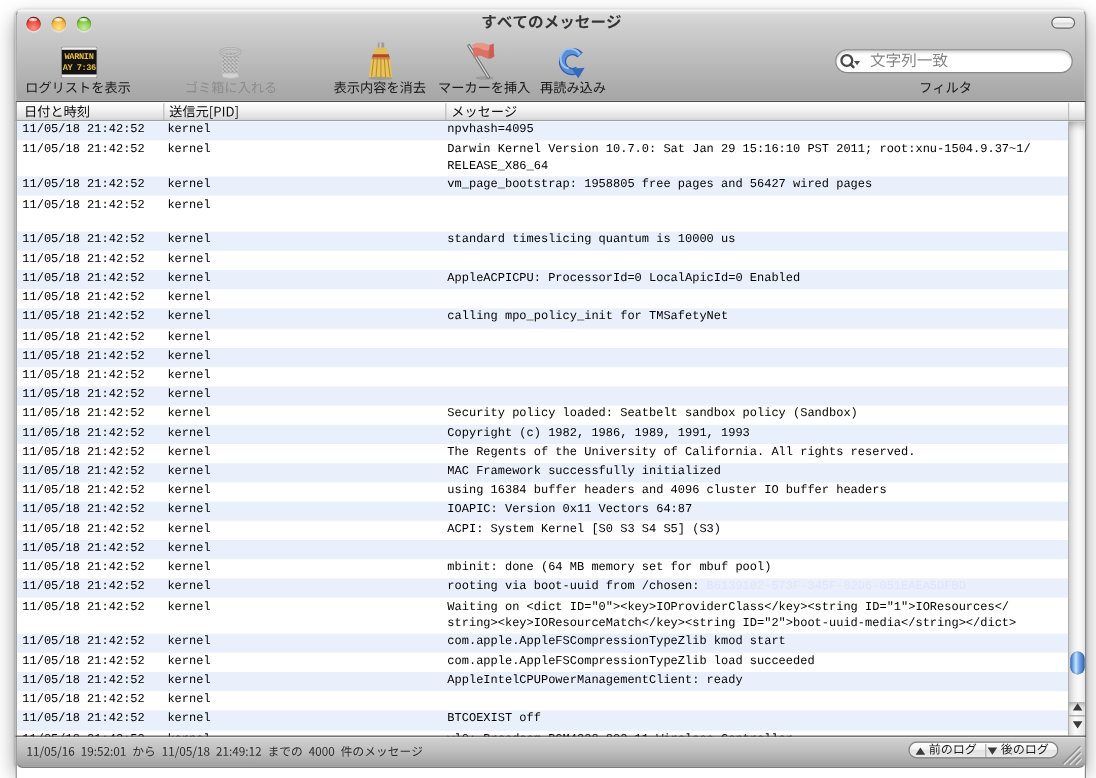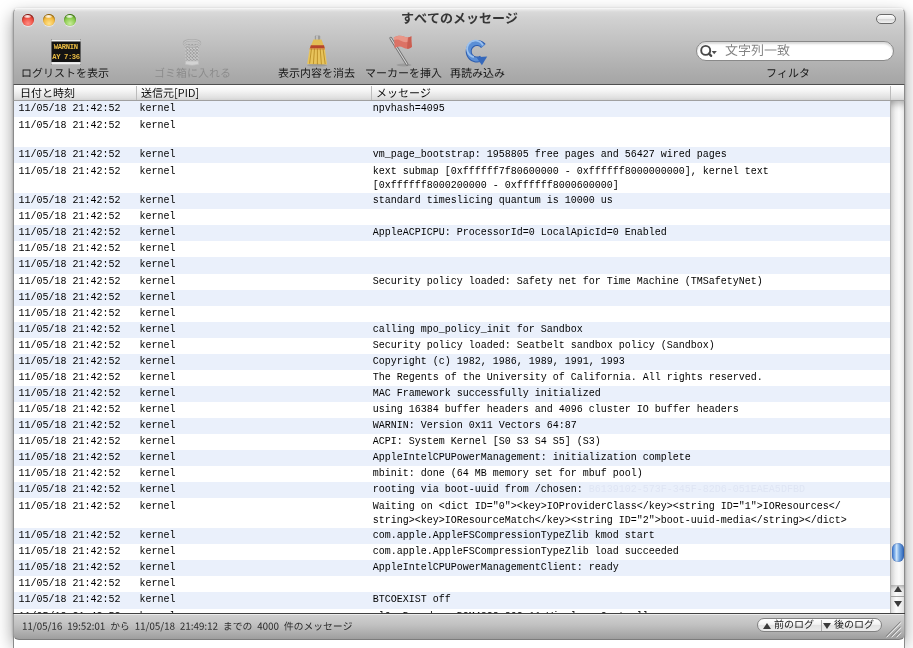--- a/index.html
+++ b/index.html
@@ -196,31 +196,31 @@
  <div id="body">
   <div id="rows">
         <div class="row s">
           <span class="c1">11/05/18 21:42:52</span>
           <span class="c2">kernel</span>
           <span class="c3">npvhash=4095</span>
         </div>
 <div class="row d">
           <span class="c1">11/05/18 21:42:52</span>
           <span class="c2">kernel</span>
+          <span class="c3">Darwin Kernel Version 10.7.0: Sat Jan 29 15:16:10 PST 2011; root:xnu-1504.9.37~1/
+RELEASE_X86_64</span>
         </div>
 <div class="row s">
           <span class="c1">11/05/18 21:42:52</span>
           <span class="c2">kernel</span>
           <span class="c3">vm_page_bootstrap: 1958805 free pages and 56427 wired pages</span>
         </div>
 <div class="row d">
           <span class="c1">11/05/18 21:42:52</span>
           <span class="c2">kernel</span>
-          <span class="c3">kext submap [0xffffff7f80600000 - 0xffffff8000000000], kernel text
-[0xffffff8000200000 - 0xffffff8000600000]</span>
         </div>
 <div class="row s">
           <span class="c1">11/05/18 21:42:52</span>
           <span class="c2">kernel</span>
           <span class="c3">standard timeslicing quantum is 10000 us</span>
         </div>
 <div class="row s">
           <span class="c1">11/05/18 21:42:52</span>
           <span class="c2">kernel</span>
         </div>
@@ -229,38 +229,37 @@
           <span class="c2">kernel</span>
           <span class="c3">AppleACPICPU: ProcessorId=0 LocalApicId=0 Enabled</span>
         </div>
 <div class="row s">
           <span class="c1">11/05/18 21:42:52</span>
           <span class="c2">kernel</span>
         </div>
 <div class="row s">
           <span class="c1">11/05/18 21:42:52</span>
           <span class="c2">kernel</span>
-        </div>
-<div class="row s">
-          <span class="c1">11/05/18 21:42:52</span>
-          <span class="c2">kernel</span>
-          <span class="c3">Security policy loaded: Safety net for Time Machine (TMSafetyNet)</span>
-        </div>
-<div class="row s">
-          <span class="c1">11/05/18 21:42:52</span>
-          <span class="c2">kernel</span>
-        </div>
-<div class="row s">
-          <span class="c1">11/05/18 21:42:52</span>
-          <span class="c2">kernel</span>
-        </div>
-<div class="row s">
-          <span class="c1">11/05/18 21:42:52</span>
-          <span class="c2">kernel</span>
-          <span class="c3">calling mpo_policy_init for Sandbox</span>
+          <span class="c3">calling mpo_policy_init for TMSafetyNet</span>
+        </div>
+<div class="row s">
+          <span class="c1">11/05/18 21:42:52</span>
+          <span class="c2">kernel</span>
+        </div>
+<div class="row s">
+          <span class="c1">11/05/18 21:42:52</span>
+          <span class="c2">kernel</span>
+        </div>
+<div class="row s">
+          <span class="c1">11/05/18 21:42:52</span>
+          <span class="c2">kernel</span>
+        </div>
+<div class="row s">
+          <span class="c1">11/05/18 21:42:52</span>
+          <span class="c2">kernel</span>
         </div>
 <div class="row s">
           <span class="c1">11/05/18 21:42:52</span>
           <span class="c2">kernel</span>
           <span class="c3">Security policy loaded: Seatbelt sandbox policy (Sandbox)</span>
         </div>
 <div class="row s">
           <span class="c1">11/05/18 21:42:52</span>
           <span class="c2">kernel</span>
           <span class="c3">Copyright (c) 1982, 1986, 1989, 1991, 1993</span>
@@ -276,31 +275,30 @@
           <span class="c3">MAC Framework successfully initialized</span>
         </div>
 <div class="row s">
           <span class="c1">11/05/18 21:42:52</span>
           <span class="c2">kernel</span>
           <span class="c3">using 16384 buffer headers and 4096 cluster IO buffer headers</span>
         </div>
 <div class="row s">
           <span class="c1">11/05/18 21:42:52</span>
           <span class="c2">kernel</span>
-          <span class="c3">WARNIN: Version 0x11 Vectors 64:87</span>
+          <span class="c3">IOAPIC: Version 0x11 Vectors 64:87</span>
         </div>
 <div class="row s">
           <span class="c1">11/05/18 21:42:52</span>
           <span class="c2">kernel</span>
           <span class="c3">ACPI: System Kernel [S0 S3 S4 S5] (S3)</span>
         </div>
 <div class="row s">
           <span class="c1">11/05/18 21:42:52</span>
           <span class="c2">kernel</span>
-          <span class="c3">AppleIntelCPUPowerManagement: initialization complete</span>
         </div>
 <div class="row s">
           <span class="c1">11/05/18 21:42:52</span>
           <span class="c2">kernel</span>
           <span class="c3">mbinit: done (64 MB memory set for mbuf pool)</span>
         </div>
 <div class="row s">
           <span class="c1">11/05/18 21:42:52</span>
           <span class="c2">kernel</span>
           <span class="c3">rooting via boot-uuid from /chosen: <span style="color:#dfe5f4">B6139102-573F-345F-82D6-051EAEA5DFBD</span></span>

